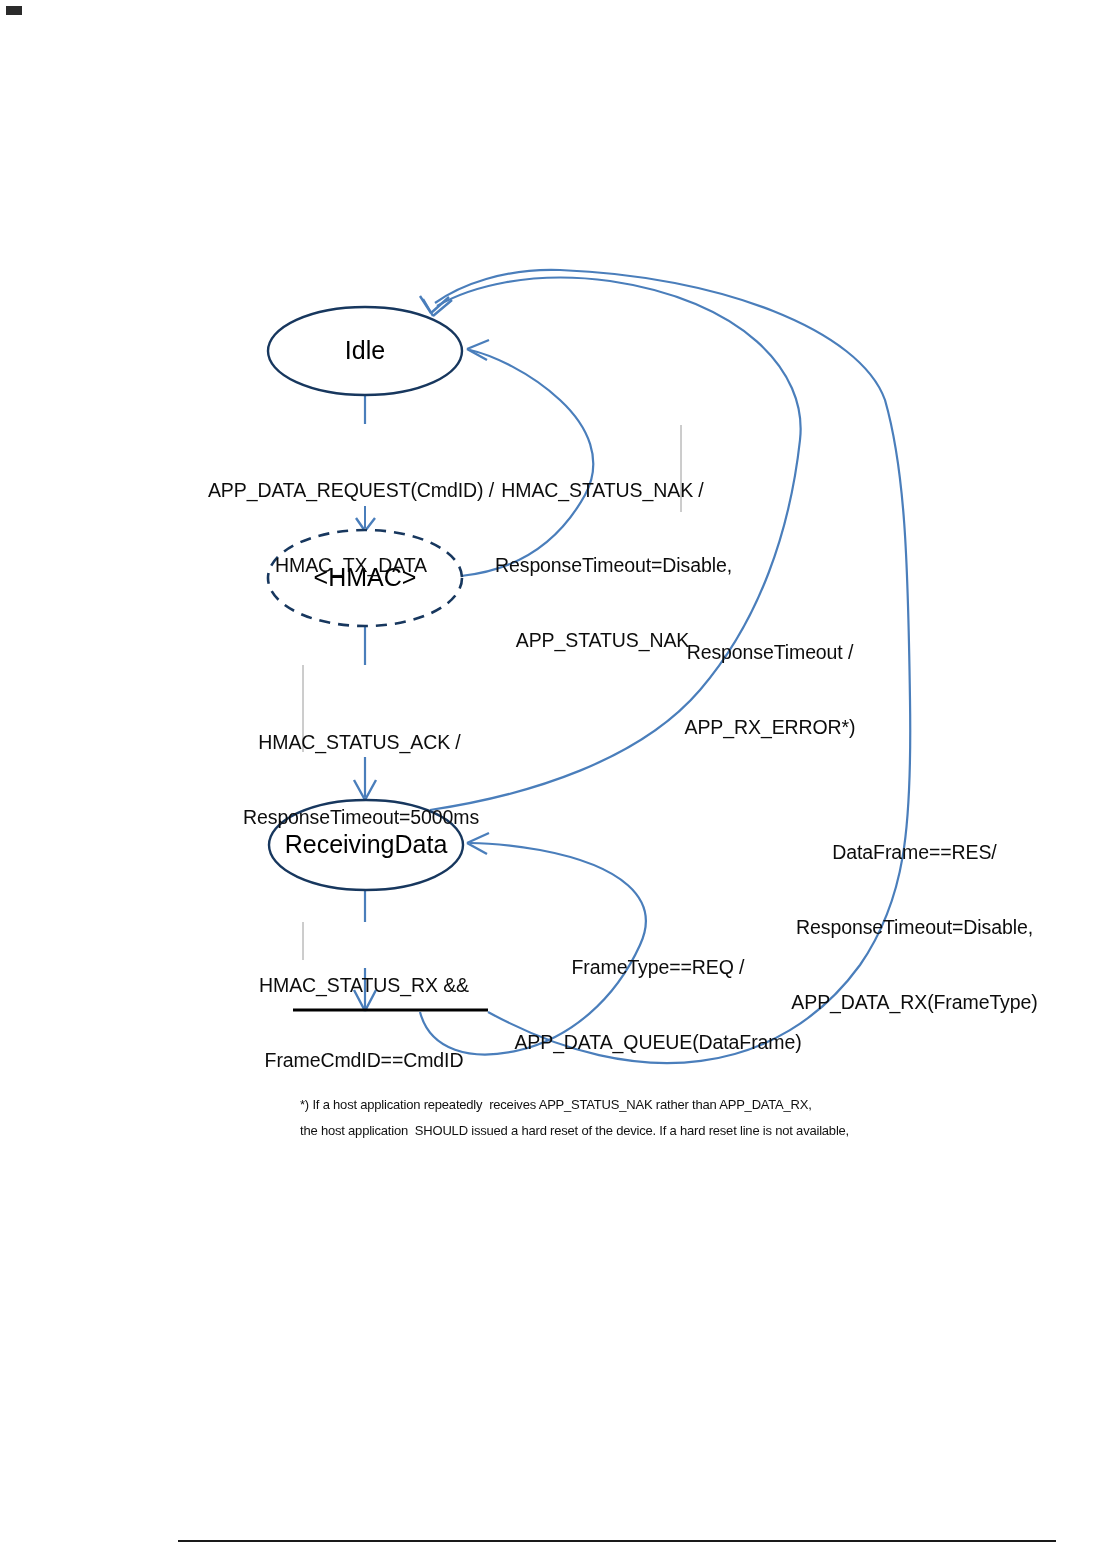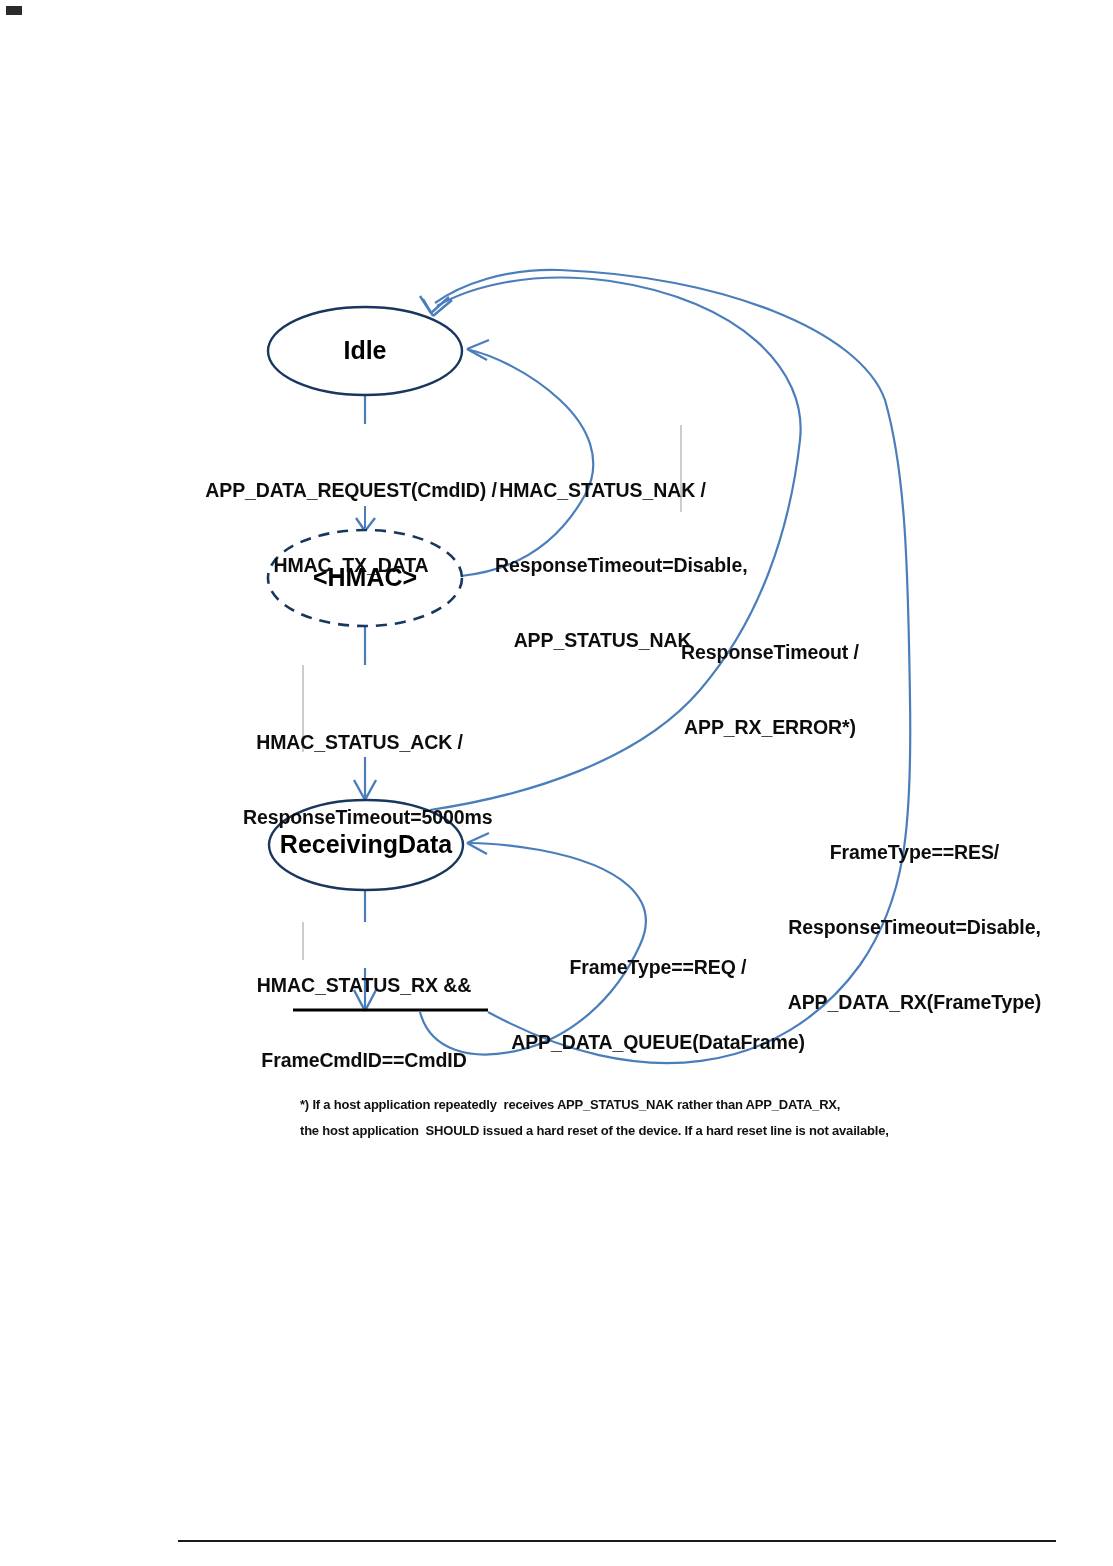--- a/index.html
+++ b/index.html
@@ -12,21 +12,20 @@
     height: 1566px;
     position: relative;
     font-family: "Liberation Sans", sans-serif;
     overflow: hidden;
   }
   #diagram-root {
     position: absolute;
     left: 0; top: 0;
     width: 1011px;
     height: 1566px;
-    font-weight: bold;
   }
   svg#state-machine-svg {
     position: absolute;
     left: 0; top: 0;
     width: 1113px;
     height: 1566px;
     display: block;
   }
   .state-ellipse-solid {
     fill: #ffffff;
@@ -185,21 +184,21 @@
     <div>ResponseTimeout /</div>
     <div>APP_RX_ERROR*)</div>
   </div>
 
   <div class="edge-label" style="left:508px; top:905px; width:300px;">
     <div>FrameType==REQ /</div>
     <div>APP_DATA_QUEUE(DataFrame)</div>
   </div>
 
   <div class="edge-label" style="left:782px; top:790px; width:265px;">
-    <div>FrameType==RES/</div>
+    <div>DataFrame==RES/</div>
     <div>ResponseTimeout=Disable,</div>
     <div>APP_DATA_RX(FrameType)</div>
   </div>
 
   <div class="footnote">
     <div>*) If a host application repeatedly  receives APP_STATUS_NAK rather than APP_DATA_RX,</div>
     <div>the host application  SHOULD issued a hard reset of the device. If a hard reset line is not available,</div>
   </div>
 
   <div class="page-rule"></div>

